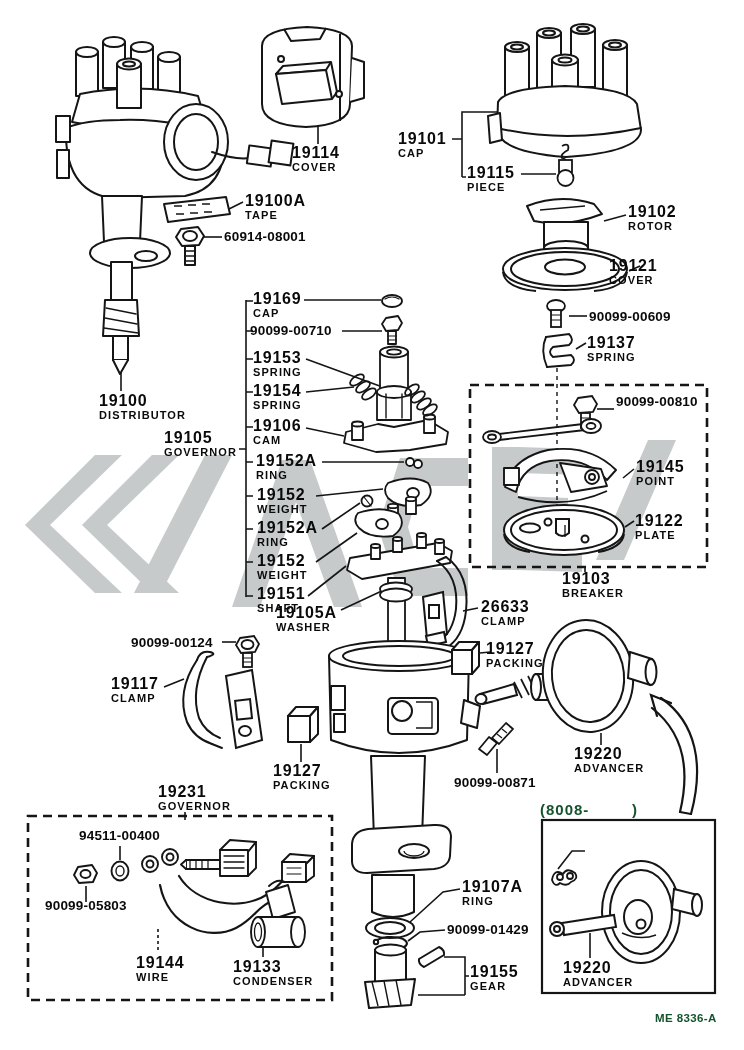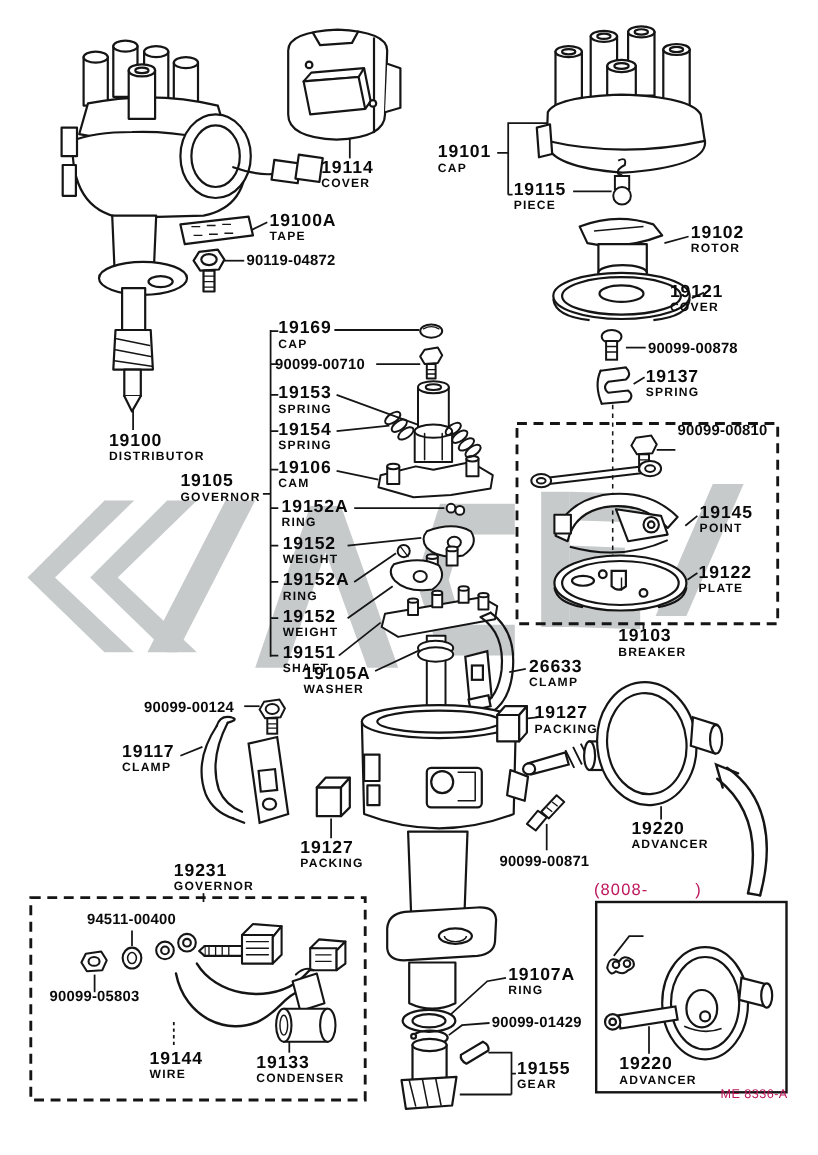--- a/index.html
+++ b/index.html
@@ -3,23 +3,23 @@
 <meta charset="utf-8">
 <style>
   html,body{margin:0;padding:0;background:#fff;}
   .stage{position:relative;width:744px;height:1050px;background:#fff;overflow:hidden;
          font-family:"Liberation Sans",sans-serif;padding-left:13px;}
   svg.art{position:absolute;left:0;top:0;}
   .lbl{position:absolute;color:#0a0a0a;font-weight:bold;line-height:1.04;white-space:nowrap;}
   .lbl .code{display:block;font-size:16px;letter-spacing:.8px;}
   .lbl.sm .code{font-size:13.5px;letter-spacing:.2px;}
   .lbl .name{display:block;font-size:11px;letter-spacing:1.1px;}
-  .txt{position:absolute;color:#be185d;font-weight:normal;white-space:nowrap;}
+  .txt{position:absolute;color:#14532d;font-weight:bold;white-space:nowrap;}
   .suffix{font-size:15px;letter-spacing:1px;}
-  .sheet{font-size:11.5px;letter-spacing:.4px;}
+  .sheet{font-size:11.5px;letter-spacing:.4px;margin-top:23px;}
 </style>
 </head>
 <body>
 
 <div class="stage">
 
 <svg class="art" width="744" height="1050" viewBox="0 0 744 1050">
 
   <g fill="#c6caca" stroke="none">
     <polygon points="95,455 122,455 50,525 122,593 95,593 25,525"></polygon>
@@ -414,21 +414,21 @@
 
 <div class="lbl" style="left:292px;top:145px">
       <span class="code">19114</span>
       <span class="name">COVER</span>
     </div>
 <div class="lbl" style="left:245px;top:193px">
       <span class="code">19100A</span>
       <span class="name">TAPE</span>
     </div>
 <div class="lbl sm" style="left:224px;top:230px">
-      <span class="code">90119-04872</span>
+      <span class="code">60914-08001</span>
     </div>
 <div class="lbl" style="left:99px;top:393px">
       <span class="code">19100</span>
       <span class="name">DISTRIBUTOR</span>
     </div>
 <div class="lbl" style="left:398px;top:131px">
       <span class="code">19101</span>
       <span class="name">CAP</span>
     </div>
 <div class="lbl" style="left:467px;top:165px">
@@ -437,27 +437,27 @@
     </div>
 <div class="lbl" style="left:628px;top:204px">
       <span class="code">19102</span>
       <span class="name">ROTOR</span>
     </div>
 <div class="lbl" style="left:609px;top:258px">
       <span class="code">19121</span>
       <span class="name">COVER</span>
     </div>
 <div class="lbl sm" style="left:589px;top:310px">
-      <span class="code">90099-00878</span>
+      <span class="code">90099-00609</span>
     </div>
 <div class="lbl" style="left:587px;top:335px">
       <span class="code">19137</span>
       <span class="name">SPRING</span>
     </div>
-<div class="lbl sm" style="left:616px;top:384px">
+<div class="lbl sm" style="left:616px;top:395px">
       <span class="code">90099-00810</span>
     </div>
 <div class="lbl" style="left:636px;top:459px">
       <span class="code">19145</span>
       <span class="name">POINT</span>
     </div>
 <div class="lbl" style="left:635px;top:513px">
       <span class="code">19122</span>
       <span class="name">PLATE</span>
     </div>

